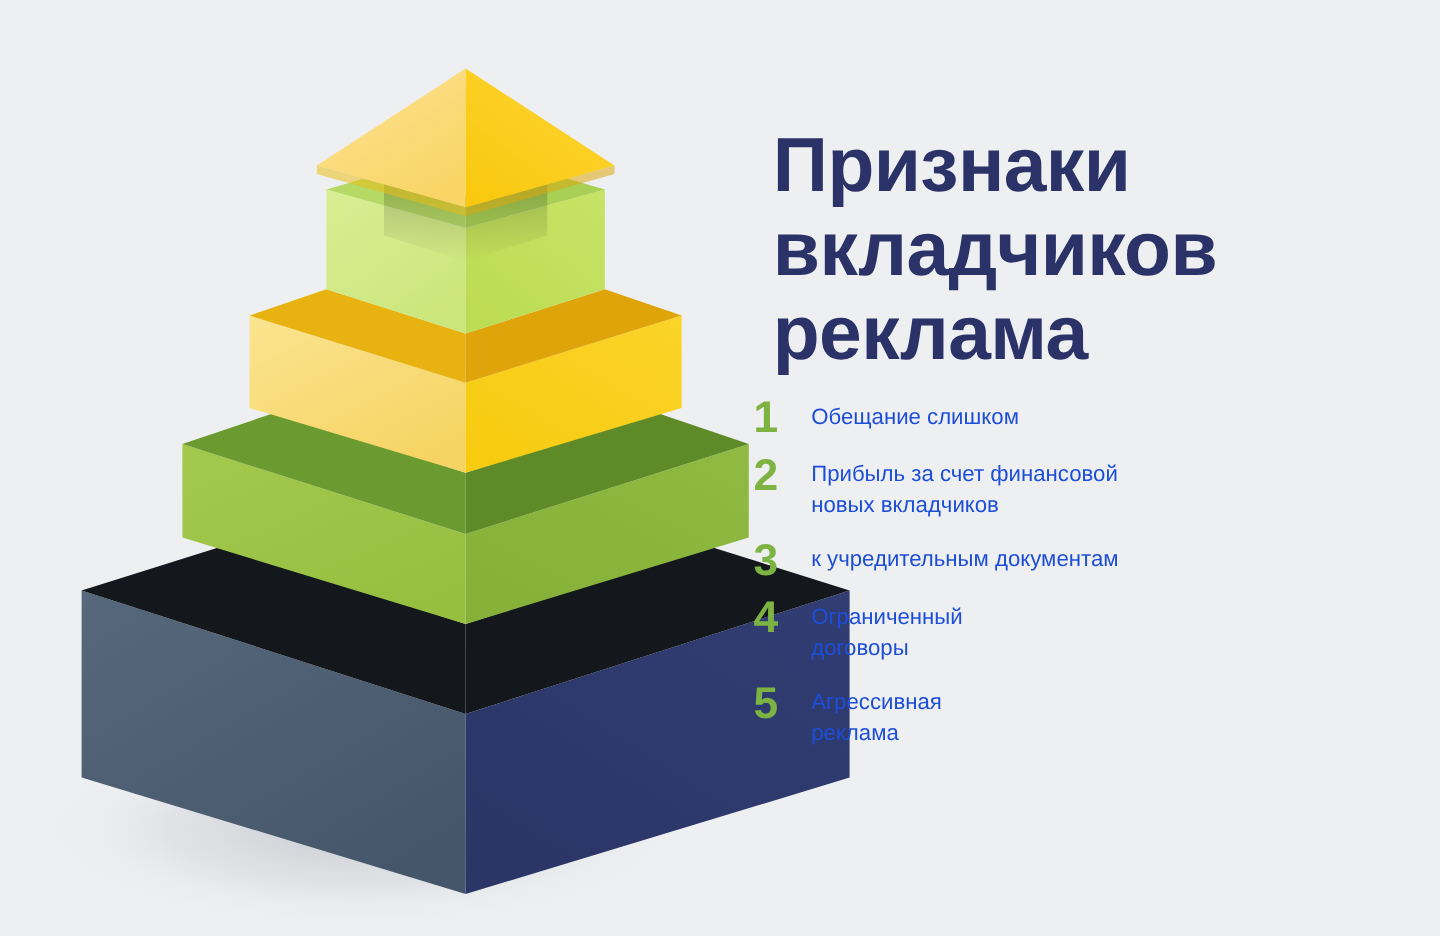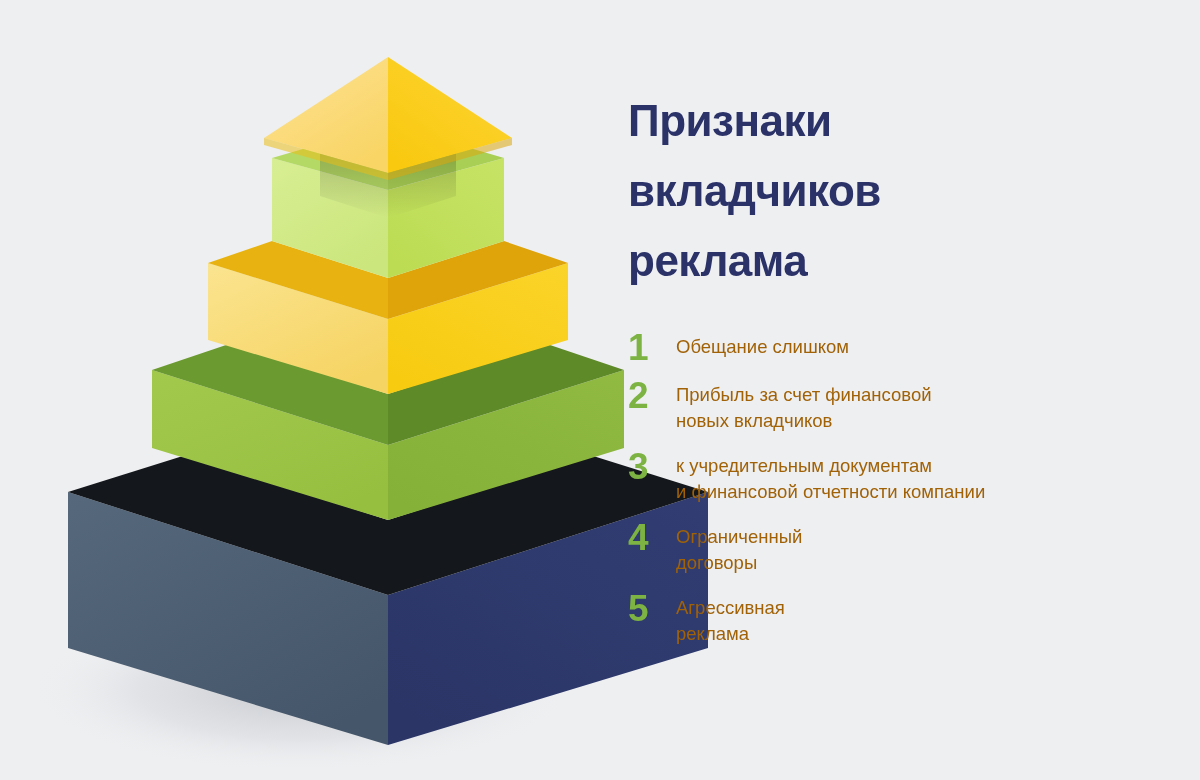--- a/index.html
+++ b/index.html
@@ -30,25 +30,25 @@
     left: 628px;
     top: 0;
     width: 560px;
     height: 780px;
   }
   #headline {
     position: absolute;
     left: 0;
     top: 86px;
     width: 548px;
-    margin: 0;
+    margin: 16px;
     color: #2b3268;
     font-family: "Liberation Sans", sans-serif;
     font-weight: bold;
-    font-size: 44px;
+    font-size: 64px;
     line-height: 70px;
     letter-spacing: -0.5px;
   }
   #headline .hl-line {
     display: block;
     white-space: nowrap;
   }
   #points-list {
     position: absolute;
     left: 0;
@@ -69,21 +69,21 @@
     color: #7cb342;
     font-family: "Liberation Sans", sans-serif;
     font-weight: bold;
     font-size: 37px;
     line-height: 30px;
     text-align: left;
     padding-top: 1px;
   }
   .point-text {
     flex: 1 1 auto;
-    color: #a16207;
+    color: #1d4ed8;
     font-family: "Liberation Sans", sans-serif;
     font-size: 18.5px;
     line-height: 26px;
     padding-top: 2px;
   }
   .point-text .tl {
     display: block;
     white-space: nowrap;
   }
 </style>
@@ -213,21 +213,20 @@
         <div class="point-text">
           <span class="tl">Прибыль за счет финансовой</span>
           <span class="tl">новых вкладчиков</span>
         </div>
       </li>
 
       <li class="point-row">
         <div class="point-number">3</div>
         <div class="point-text">
           <span class="tl">к учредительным документам</span>
-          <span class="tl">и финансовой отчетности компании</span>
         </div>
       </li>
 
       <li class="point-row">
         <div class="point-number">4</div>
         <div class="point-text">
           <span class="tl">Ограниченный</span>
           <span class="tl">договоры</span>
         </div>
       </li>

